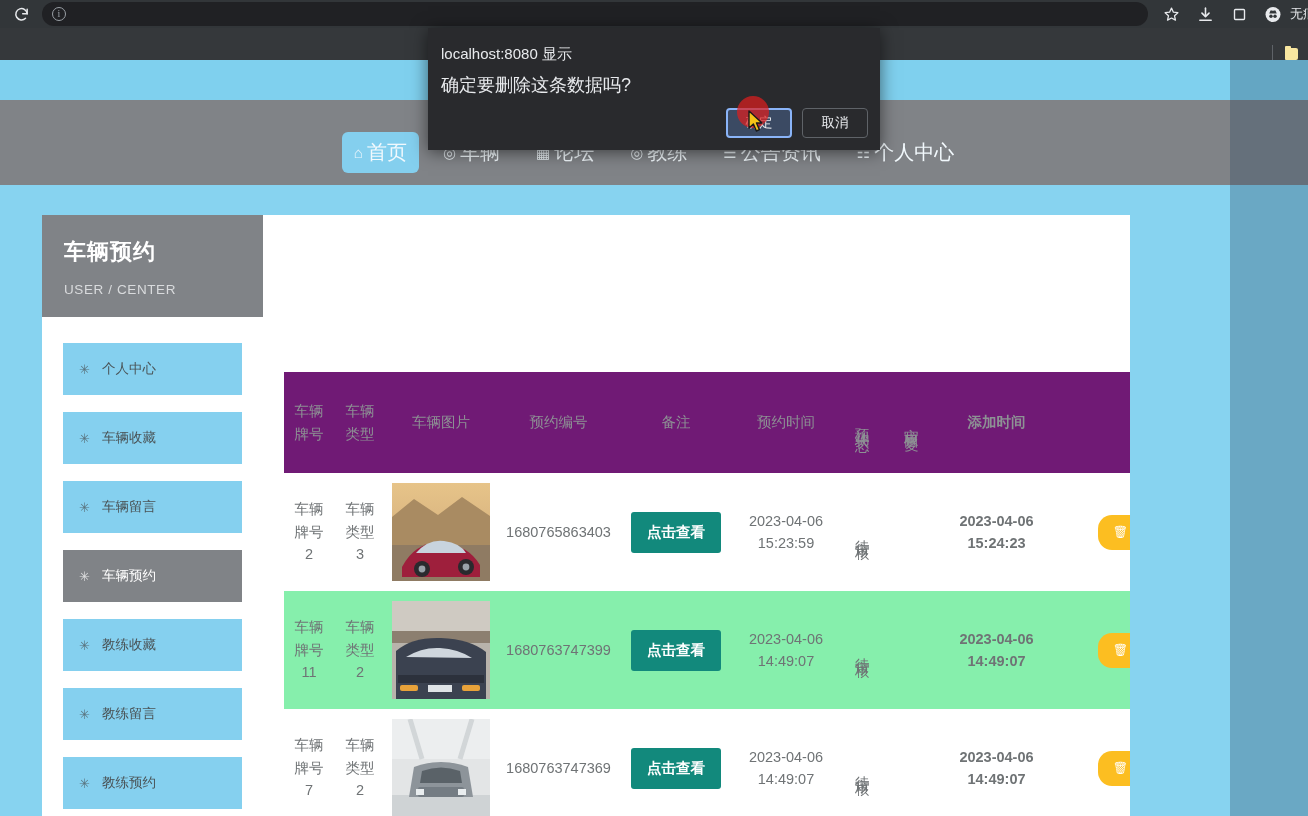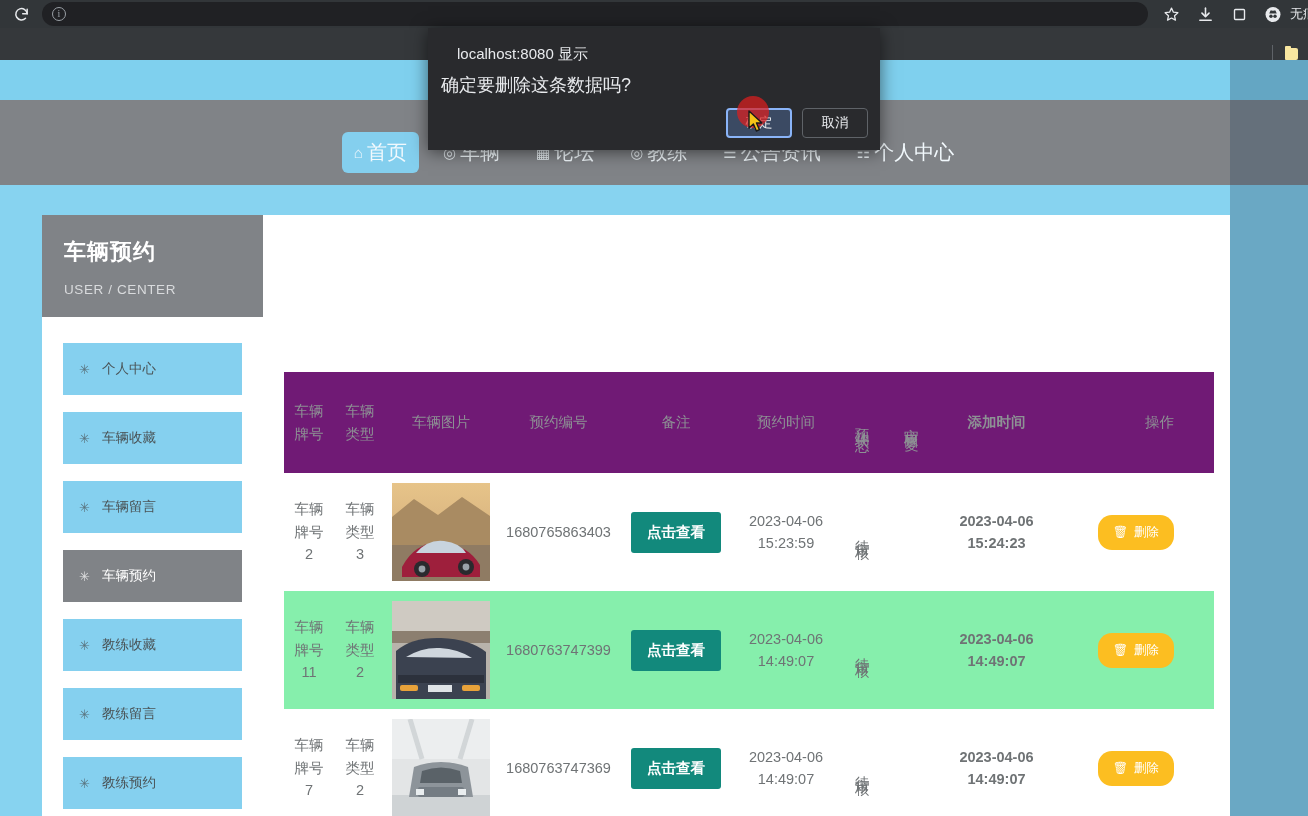--- a/index.html
+++ b/index.html
@@ -61,21 +61,21 @@
   }
   .navlist { display: flex; align-items: center; gap: 12px; padding-bottom: 12px; }
   .navitem {
     display: flex; align-items: center; gap: 4px; padding: 7px 12px;
     color: #f2f9fd; font-size: 20px; border-radius: 6px; white-space: nowrap;
   }
   .navitem.active { background: #84cfee; }
   .navicon { font-size: 15px; opacity: .95; }
 
   
-  .content-wrap { position: absolute; top: 155px; left: 42px; width: 1188px; height: 601px; display: flex; }
+  .content-wrap { position: absolute; top: 155px; left: 42px; width: 1088px; height: 601px; display: flex; }
   .sidebar { width: 221px; background: #ffffff; flex: 0 0 auto; }
   .side-head { background: #808387; padding: 22px 22px 20px 22px; }
   .side-title { font-size: 22px; font-weight: bold; color: #ffffff; letter-spacing: 1px; }
   .side-sub { font-size: 13.5px; color: #d9dbdd; margin-top: 15px; letter-spacing: .6px; }
   .side-list { padding: 26px 21px 0 21px; display: flex; flex-direction: column; gap: 17px; }
   .side-item {
     height: 52px; background: #85d0ef; display: flex; align-items: center;
     gap: 12px; padding-left: 16px; color: #4a5356; font-size: 13.5px;
   }
   .side-item.active { background: #808387; color: #ffffff; }
@@ -120,21 +120,21 @@
   .dim-overlay {
     position: absolute; top: 0; left: 1230px; width: 78px; height: 756px;
     background: rgba(40,70,95,0.30); pointer-events: none;
   }
 
   
   .alert-shade {
     position: absolute; top: 28px; left: 428px; width: 452px; height: 122px;
     background: #292a2d; box-shadow: 0 2px 16px rgba(0,0,0,.55);
   }
-  .alert-title { position: absolute; left: 13px; top: 17px; font-size: 15px; color: #e8eaed; margin-left: 16px; }
+  .alert-title { position: absolute; left: 13px; top: 17px; font-size: 15px; color: #e8eaed; }
   .alert-msg { position: absolute; left: 13px; top: 45px; font-size: 18px; color: #e8eaed; }
   .alert-btns { position: absolute; right: 12px; bottom: 12px; display: flex; gap: 10px; }
   .abtn {
     min-width: 66px; height: 30px; border-radius: 4px; font-size: 13.5px;
     display: flex; align-items: center; justify-content: center; cursor: pointer;
   }
   .abtn.primary { background: #3b4a63; color: #e8eaed; border: 2px solid #8ab4f8; }
   .abtn.secondary { background: #292a2d; color: #e8eaed; border: 1px solid #5f6368; }
 
   .click-dot {

